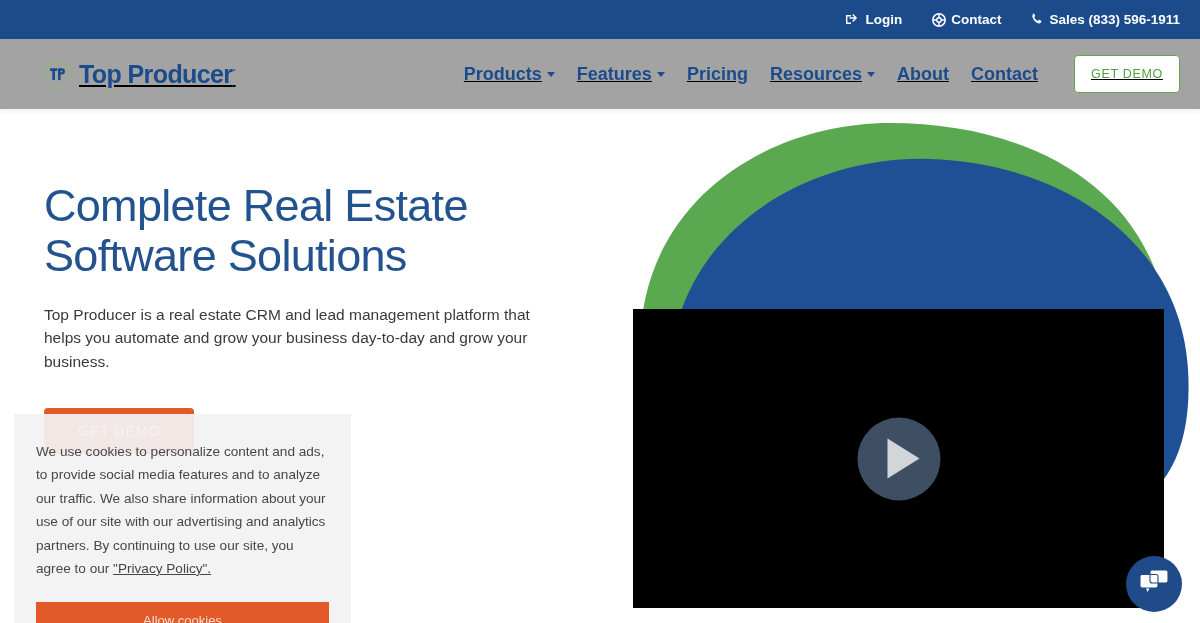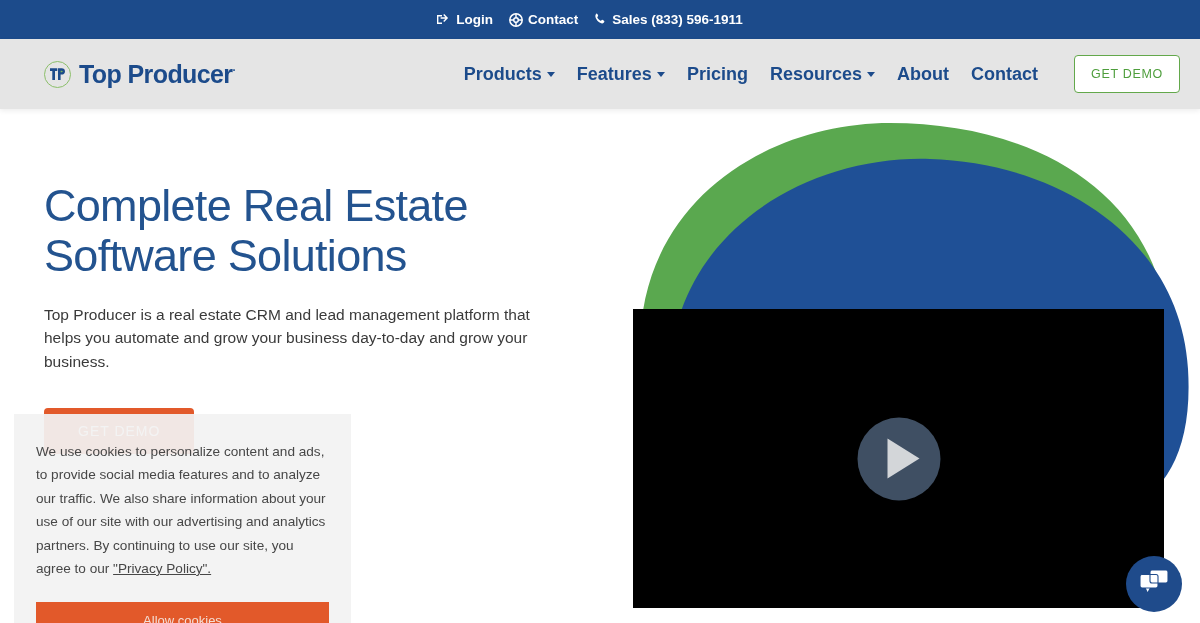--- a/index.html
+++ b/index.html
@@ -9,46 +9,47 @@
     background:#ffffff;
     overflow:hidden;
   }
 
   
   .topbar {
     height:39px;
     background:#1c4b8b;
     display:flex;
     align-items:center;
-    justify-content:center;
+    justify-content:flex-end;
     padding-right:20px;
-    gap:16px;
+    gap:30px;
   }
   .topbar-link {
     color:#ffffff;
     font-size:13.5px;
     font-weight:bold;
     display:flex;
     align-items:center;
     gap:5px;
     text-decoration:none;
     cursor:pointer;
     white-space:nowrap;
   }
   .topbar-link svg { display:block; }
 
   
   .header {
     height:70px;
-    background:#e5e5e5;
+    background:#a3a3a3;
     display:flex;
     align-items:center;
     box-shadow:0 2px 5px rgba(0,0,0,0.07);
     position:relative;
     z-index:40;
+    text-decoration:underline;
   }
   .logo {
     display:flex;
     align-items:center;
     gap:8px;
     margin-left:44px;
     cursor:pointer;
   }
   .logo-mark {
     width:27px; height:27px;

